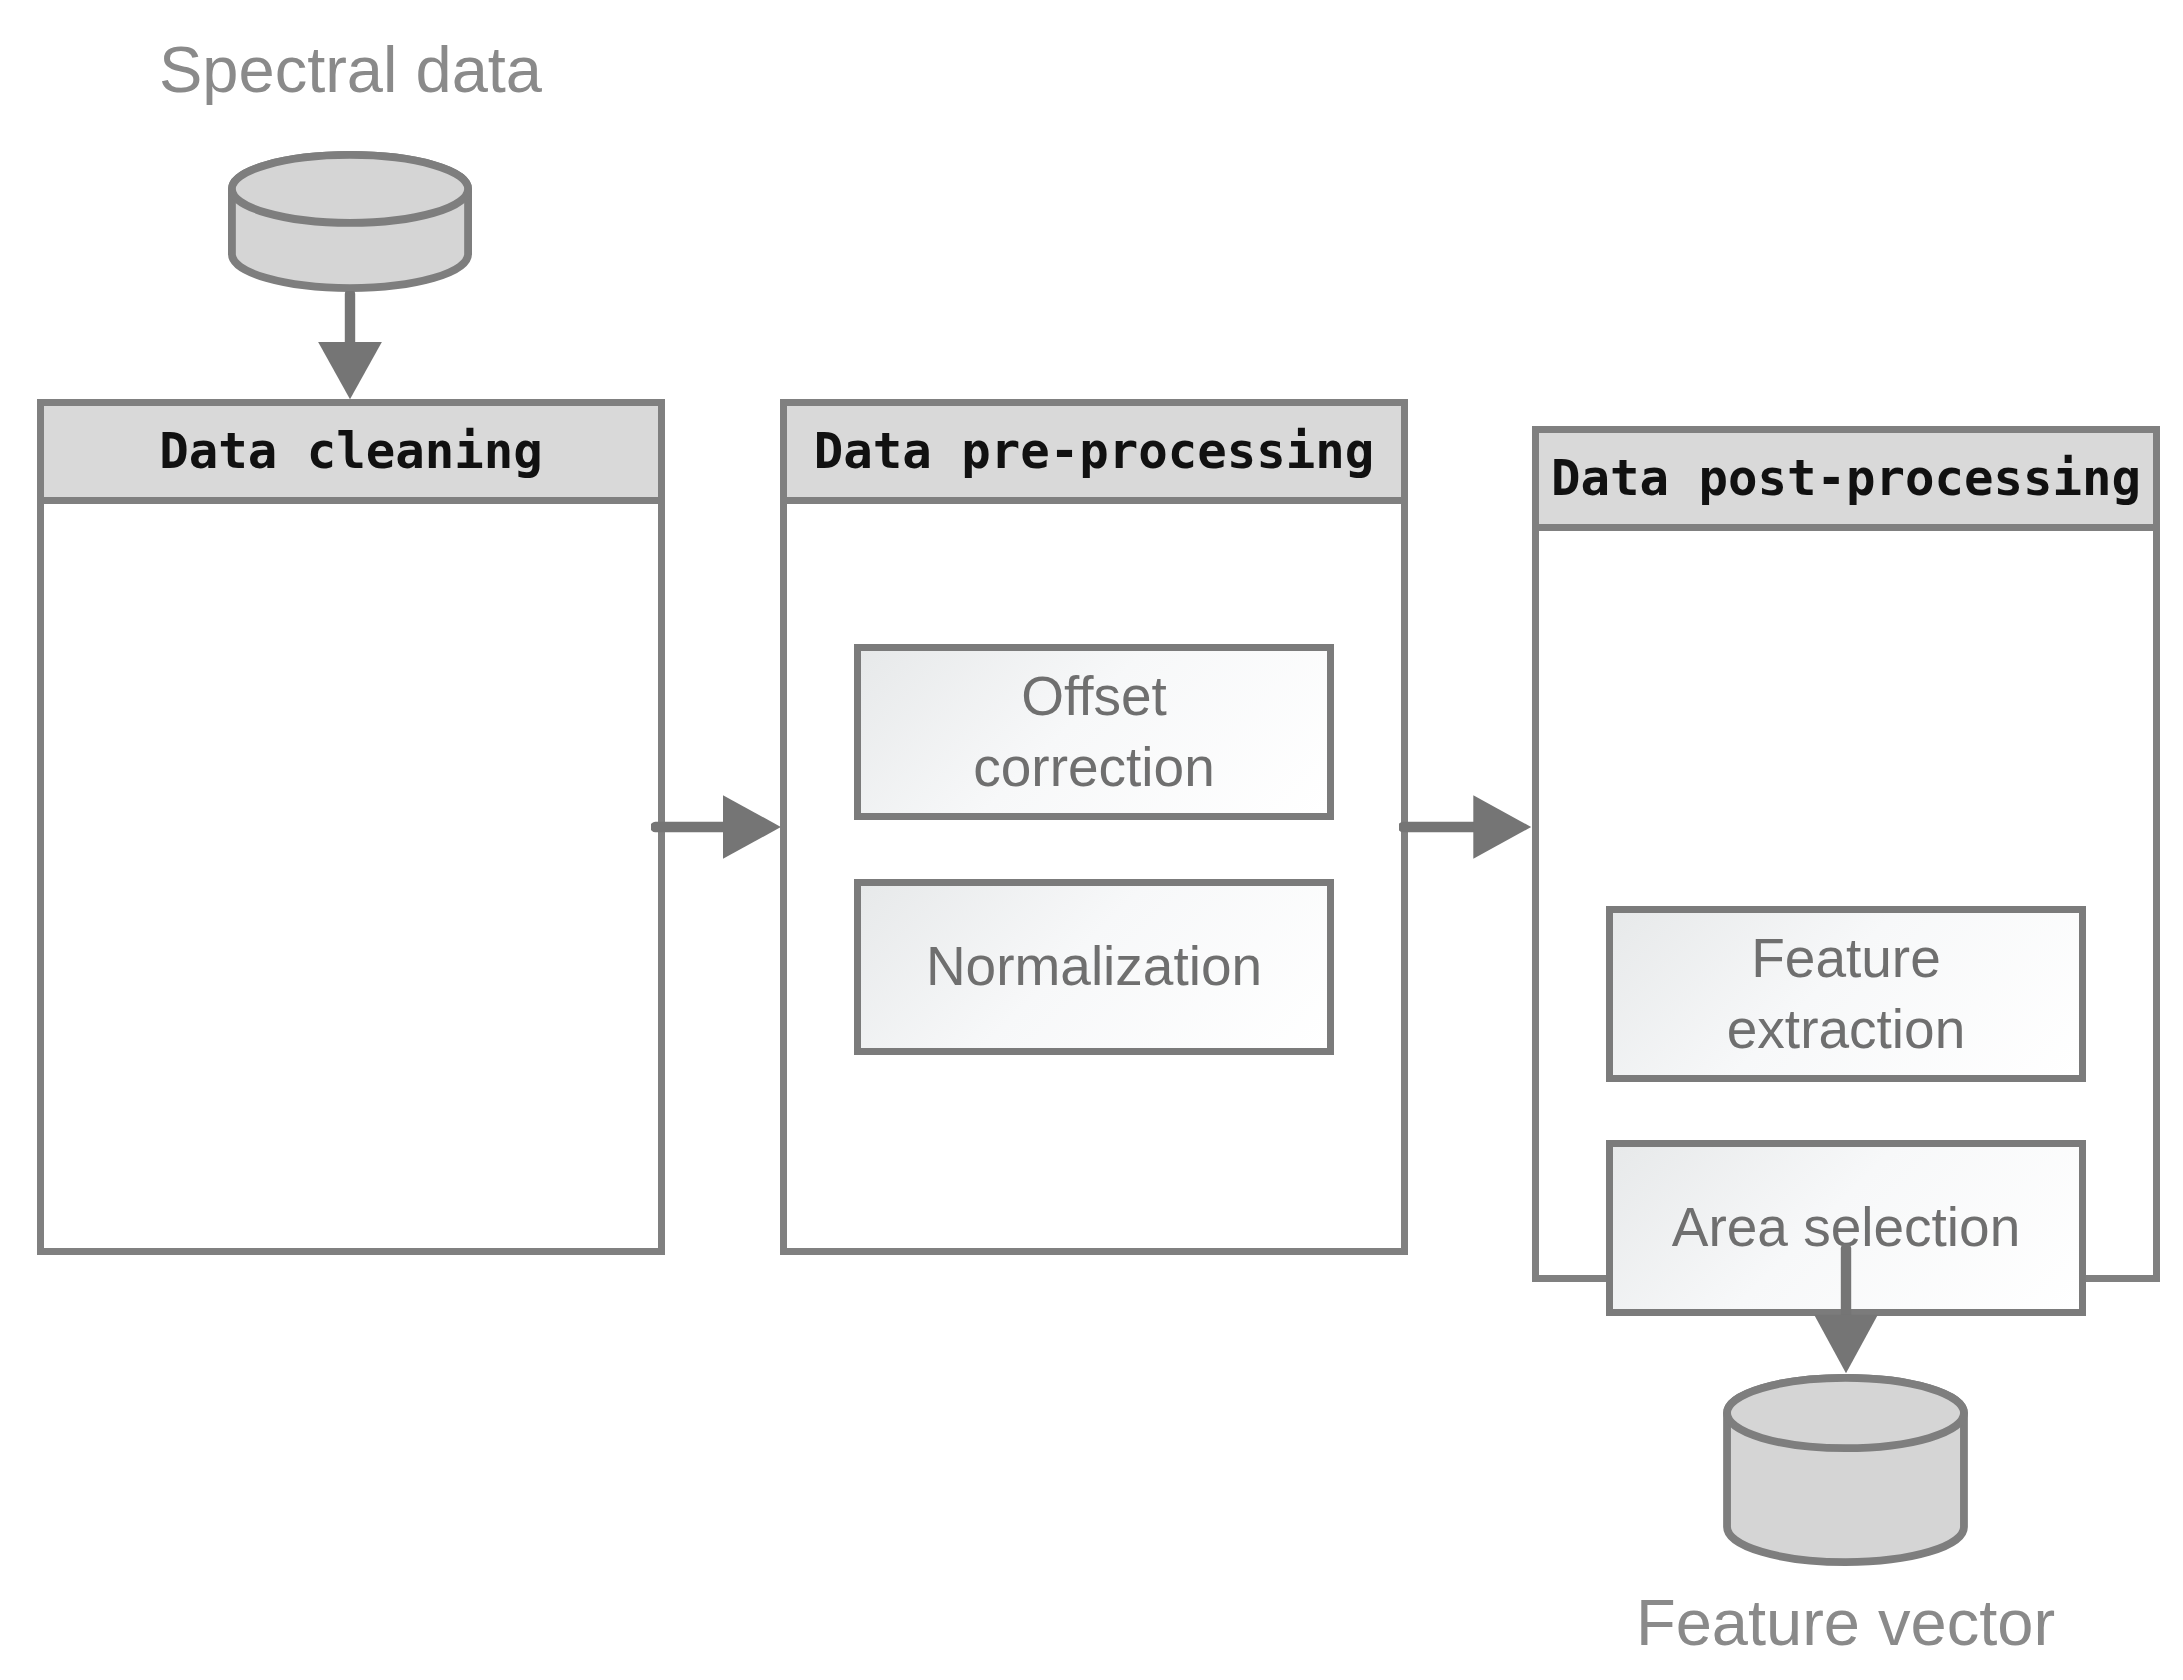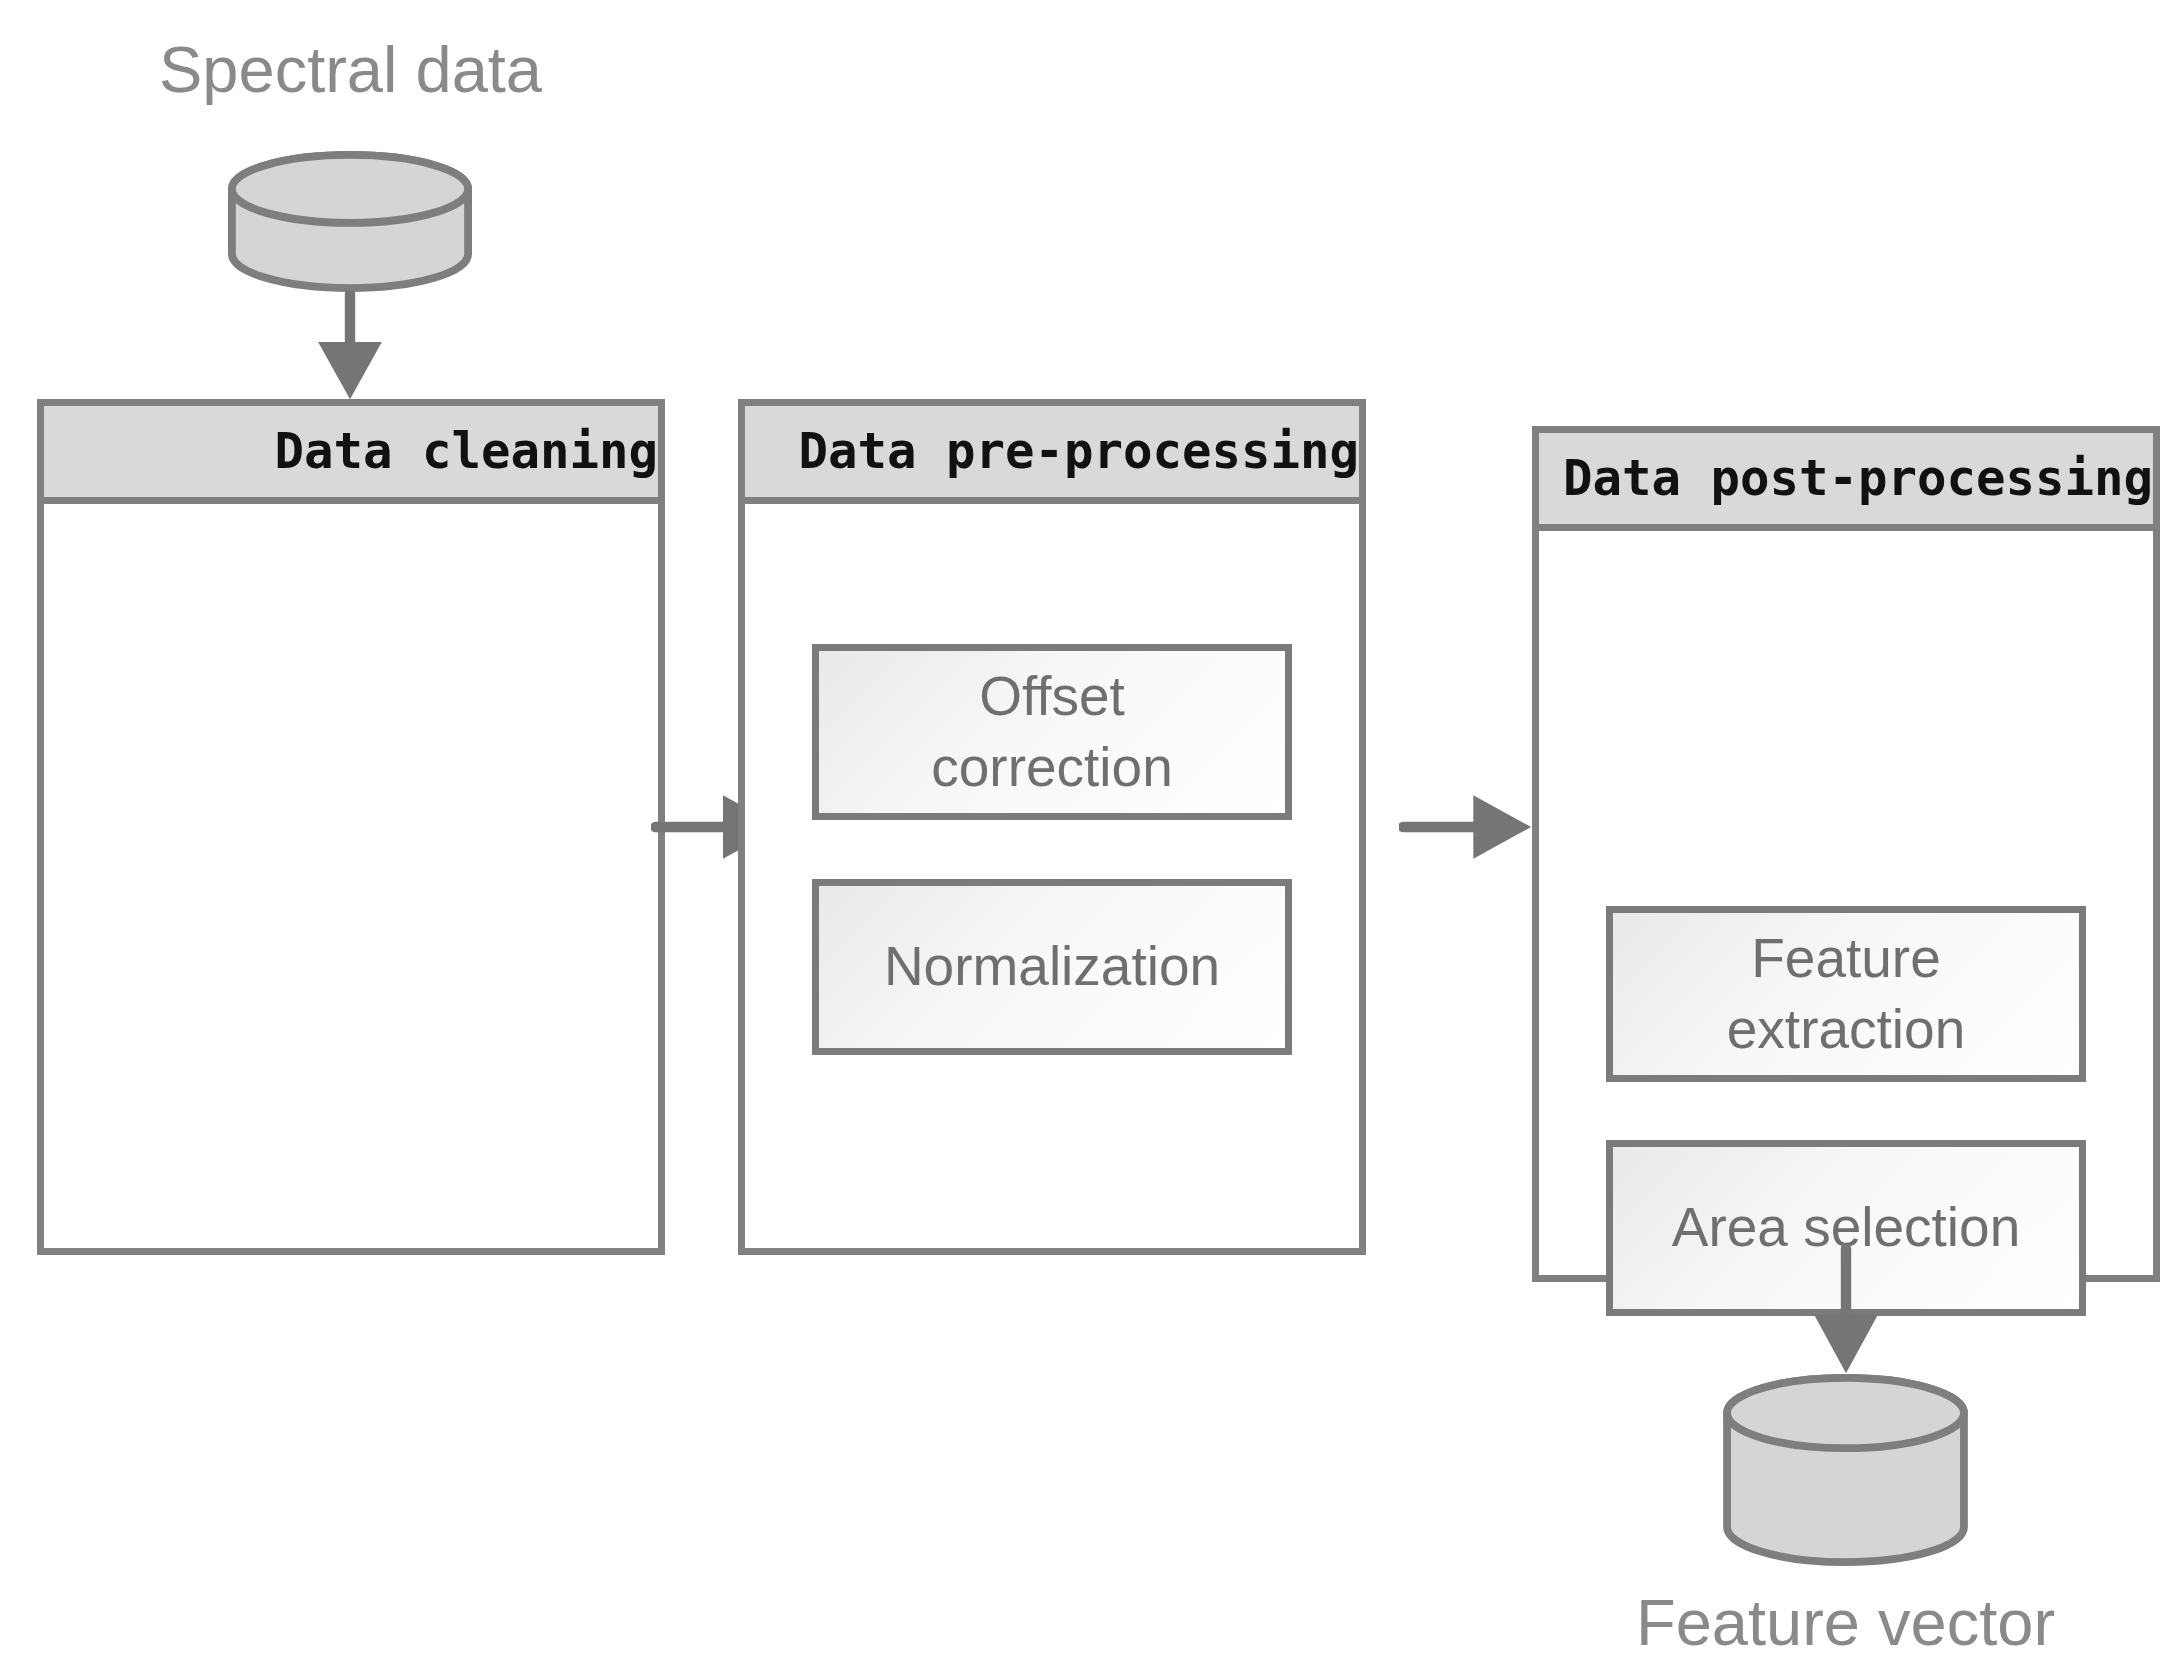--- a/index.html
+++ b/index.html
@@ -14,25 +14,25 @@
 
   
   .cyl{position:absolute;}
   #cyl-source{left:228px;top:151px;}
   #cyl-sink{left:1723px;top:1374px;}
 
   
   .panel{position:absolute;top:399px;width:628px;height:856px;box-sizing:border-box;
          border:7.2px solid var(--border-gray,#808080);background:#ffffff;}
   #panel-1{left:37px;}
-  #panel-2{left:738px;}
+  #panel-2{left:780px;}
   #panel-3{left:1532px;margin-top:27px;}
   .panel-header{height:91px;background:var(--header-fill,#d9d9d9);
                 border-bottom:7.2px solid var(--border-gray,#808080);
-                display:flex;align-items:center;justify-content:flex-end;
+                display:flex;align-items:center;justify-content:center;
                 font-family:"DejaVu Sans Mono","Liberation Mono",monospace;
                 font-weight:bold;font-size:49px;color:var(--header-text,#111111);
                 white-space:nowrap;}
   .panel-body{position:relative;width:100%;height:751px;}
 
   .step{position:absolute;left:67px;width:480px;height:176px;box-sizing:border-box;
         border:7.2px solid var(--box-border,#7b7b7b);
         background:linear-gradient(135deg,var(--gradient-start,#e7e9ea) 0%,#f7f8f9 45%,var(--gradient-end,#ffffff) 100%);
         display:flex;align-items:center;justify-content:center;text-align:center;
         font-size:55px;line-height:1.3;color:var(--box-text,#6f6f6f);white-space:pre-line;}

